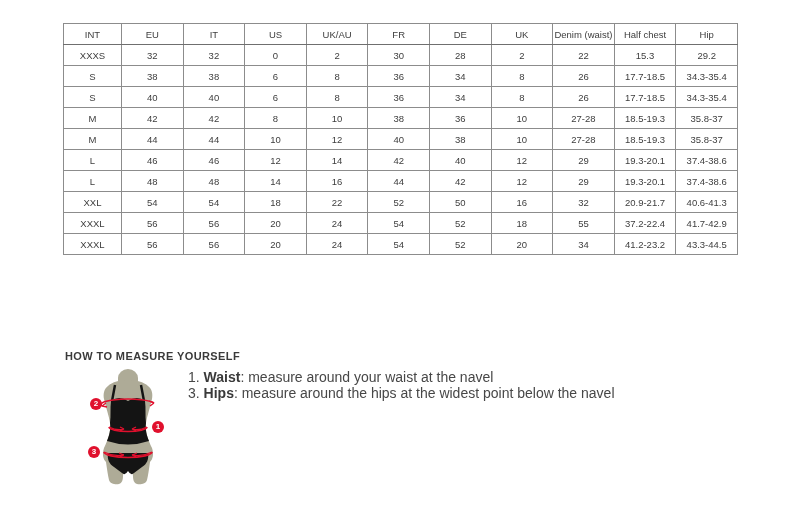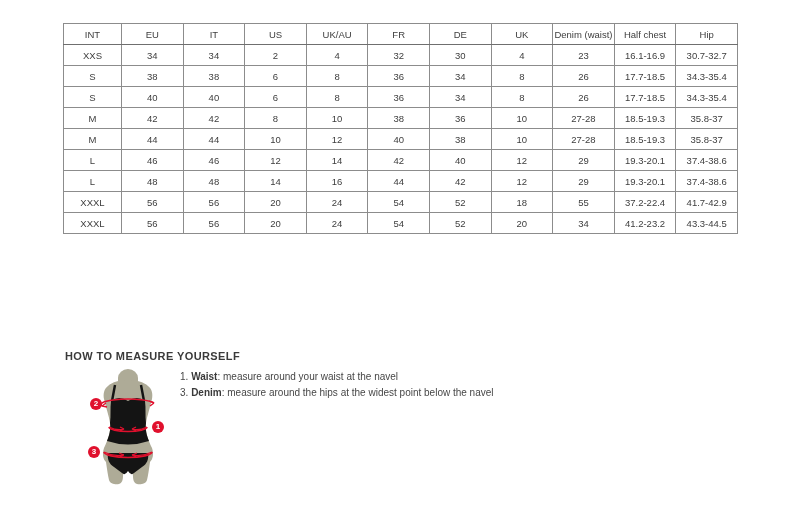--- a/index.html
+++ b/index.html
@@ -35,22 +35,22 @@
   .badge {
     position:absolute; width:12px; height:12px; border-radius:50%;
     background:#e0102d; color:#ffffff; font-size:8px; font-weight:bold;
     display:flex; align-items:center; justify-content:center; line-height:1;
   }
   .badge-2 { left:6px;  top:30px; }
   .badge-1 { left:68px; top:53px; }
   .badge-3 { left:4px;  top:78px; }
 
   .steps {
-    position:absolute; left:180px; top:371px; margin:0; padding:0;
-    list-style:none; font-size:10px; color:#474747;
+    position:absolute; left:188px; top:371px; margin:0; padding:0;
+    list-style:none; font-size:14px; color:#474747;
   }
   .steps li { height:16px; line-height:12px; white-space:nowrap; }
   .steps b { font-weight:bold; color:#3a3a3a; }
 </style>
 </head>
 <body>
 
 <div class="page">
 
   <table class="size-table">
@@ -77,31 +77,31 @@
           <th>FR</th>
           <th>DE</th>
           <th>UK</th>
           <th>Denim (waist)</th>
           <th>Half chest</th>
           <th>Hip</th>
         </tr>
     </thead>
     <tbody id="size-body">
         <tr>
-          <td>XXS</td>
-          <td>34</td>
-          <td>34</td>
+          <td>XXXS</td>
+          <td>32</td>
+          <td>32</td>
+          <td>0</td>
           <td>2</td>
-          <td>4</td>
-          <td>32</td>
           <td>30</td>
-          <td>4</td>
-          <td>23</td>
-          <td>16.1-16.9</td>
-          <td>30.7-32.7</td>
+          <td>28</td>
+          <td>2</td>
+          <td>22</td>
+          <td>15.3</td>
+          <td>29.2</td>
         </tr>
         <tr>
           <td>S</td>
           <td>38</td>
           <td>38</td>
           <td>6</td>
           <td>8</td>
           <td>36</td>
           <td>34</td>
           <td>8</td>
@@ -166,20 +166,33 @@
           <td>48</td>
           <td>48</td>
           <td>14</td>
           <td>16</td>
           <td>44</td>
           <td>42</td>
           <td>12</td>
           <td>29</td>
           <td>19.3-20.1</td>
           <td>37.4-38.6</td>
+        </tr>
+        <tr>
+          <td>XXL</td>
+          <td>54</td>
+          <td>54</td>
+          <td>18</td>
+          <td>22</td>
+          <td>52</td>
+          <td>50</td>
+          <td>16</td>
+          <td>32</td>
+          <td>20.9-21.7</td>
+          <td>40.6-41.3</td>
         </tr>
         <tr>
           <td>XXXL</td>
           <td>56</td>
           <td>56</td>
           <td>20</td>
           <td>24</td>
           <td>54</td>
           <td>52</td>
           <td>18</td>
@@ -272,17 +285,17 @@
     <div class="badge badge-2">2</div>
     <div class="badge badge-1">1</div>
     <div class="badge badge-3">3</div>
   </div>
 
   <ol class="steps">
     <li>
       <span>1. </span><b>Waist</b><span>: measure around your waist at the navel</span>
     </li>
     <li>
-      <span>3. </span><b>Denim</b><span>: measure around the hips at the widest point below the navel</span>
+      <span>3. </span><b>Hips</b><span>: measure around the hips at the widest point below the navel</span>
     </li>
   </ol>
 
 </div>
 
 </body></html>

